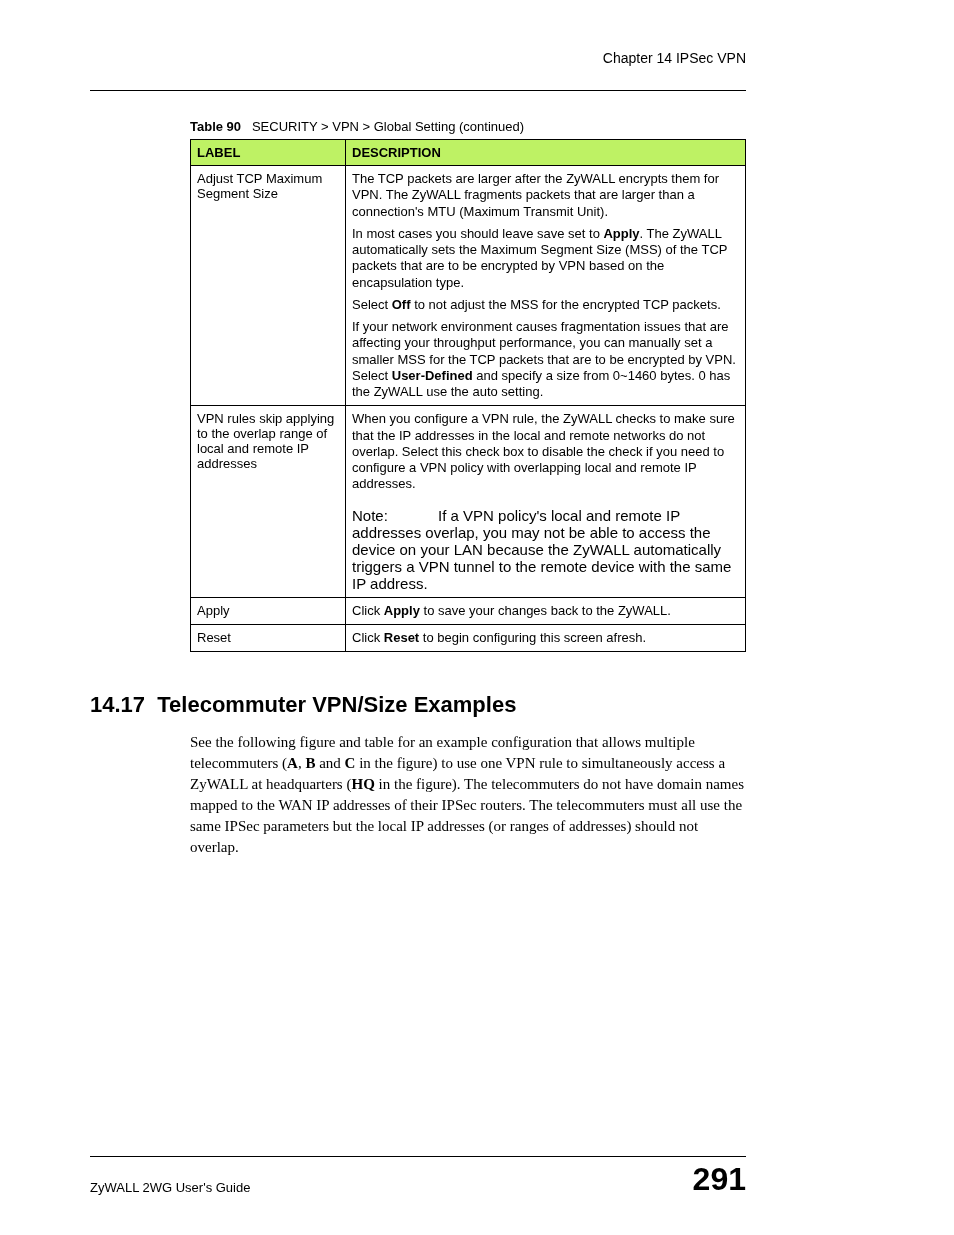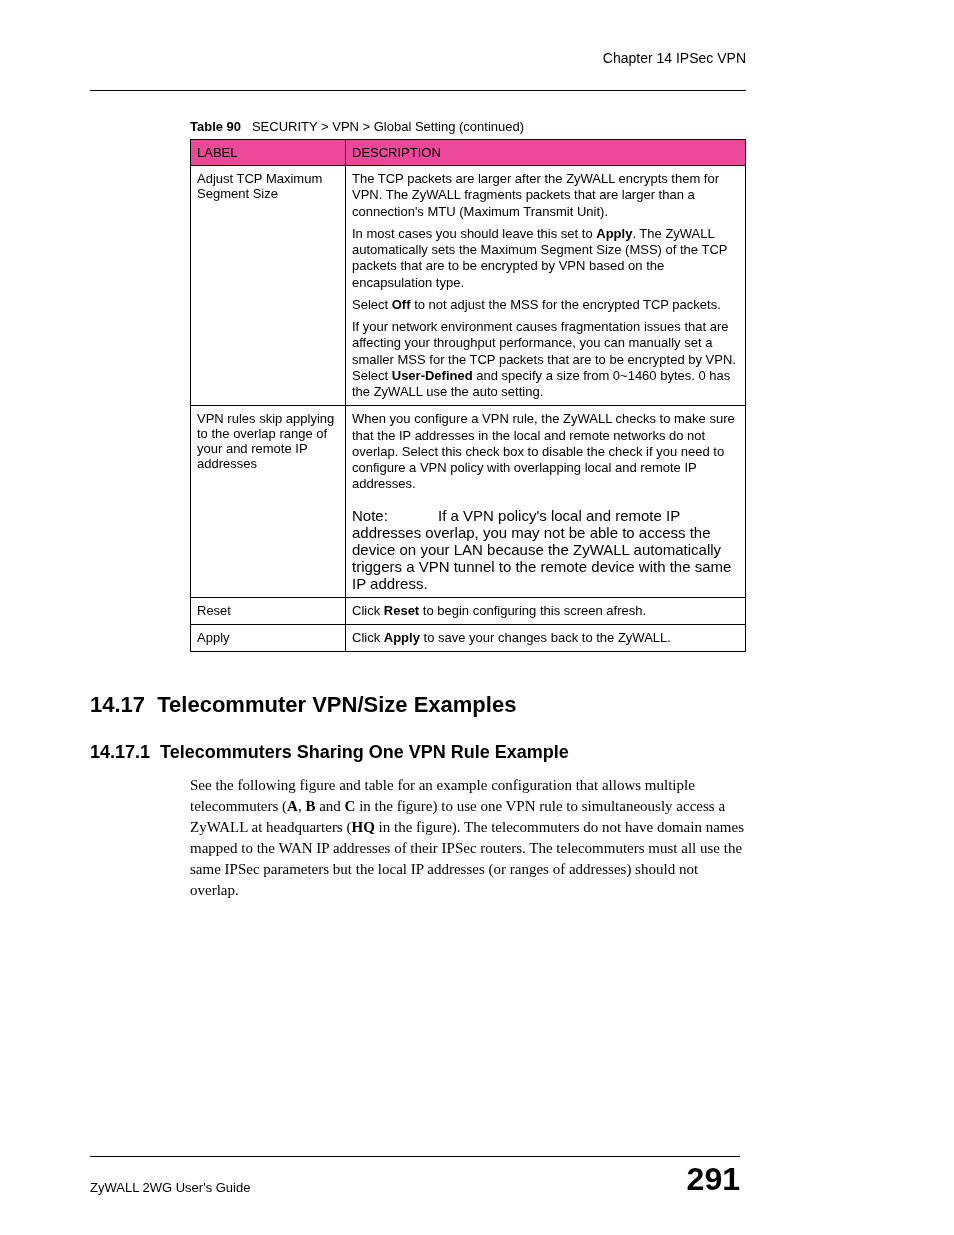--- a/index.html
+++ b/index.html
@@ -39,22 +39,22 @@
     margin-left: 100px;
     font-size: 13px;
   }
   table.desc th, table.desc td {
     border: 1.5px solid #000;
     padding: 5px 6px;
     vertical-align: top;
     text-align: left;
   }
   table.desc th {
-    background: #ec4899;
-    font-weight: normal;
+    background: #bef264;
+    font-weight: bold;
     text-transform: uppercase;
   }
   table.desc th.col-label { width: 155px; }
   td.desc-cell p { margin: 0 0 6px 0; line-height: 1.25; }
   td.desc-cell p:last-child { margin-bottom: 0; }
   td.desc-cell .note {
     margin-top: 14px;
     font-size: 15px;
     font-family: Arial, sans-serif;
   }
@@ -75,21 +75,21 @@
   p.body {
     font-family: Georgia, "Times New Roman", serif;
     font-size: 15px;
     line-height: 1.4;
     margin: 0 0 14px 100px;
   }
   .footer {
     position: absolute;
     bottom: 40px;
     left: 90px;
-    right: 96px;
+    right: 90px;
     border-top: 1.5px solid #000;
     padding-top: 6px;
     display: flex;
     justify-content: space-between;
     align-items: flex-end;
   }
   .footer .guide {
     font-size: 13px;
   }
   .footer .pagenum {
@@ -115,56 +115,53 @@
       <tr>
         <th class="col-label">LABEL</th>
         <th>DESCRIPTION</th>
       </tr>
     </thead>
     <tbody>
       <tr>
         <td>Adjust TCP Maximum Segment Size</td>
         <td class="desc-cell">
           <p>The TCP packets are larger after the ZyWALL encrypts them for VPN. The ZyWALL fragments packets that are larger than a connection's MTU (Maximum Transmit Unit).</p>
-          <p><span>In most cases you should leave this set to </span><b>Apply</b><span>. The ZyWALL automatically sets the Maximum Segment Size (MSS) of the TCP packets that are to be encrypted by VPN based on the encapsulation type.</span></p>
+          <p><span>In most cases you should leave save set to </span><b>Apply</b><span>. The ZyWALL automatically sets the Maximum Segment Size (MSS) of the TCP packets that are to be encrypted by VPN based on the encapsulation type.</span></p>
           <p><span>Select </span><b>Off</b><span> to not adjust the MSS for the encrypted TCP packets.</span></p>
           <p><span>If your network environment causes fragmentation issues that are affecting your throughput performance, you can manually set a smaller MSS for the TCP packets that are to be encrypted by VPN. Select </span><b>User-Defined</b><span> and specify a size from 0~1460 bytes. 0 has the ZyWALL use the auto setting.</span></p>
         </td>
       </tr>
       <tr>
-        <td>VPN rules skip applying to the overlap range of your and remote IP addresses</td>
+        <td>VPN rules skip applying to the overlap range of local and remote IP addresses</td>
         <td class="desc-cell">
           <p>When you configure a VPN rule, the ZyWALL checks to make sure that the IP addresses in the local and remote networks do not overlap. Select this check box to disable the check if you need to configure a VPN policy with overlapping local and remote IP addresses.</p>
           <div class="note">
             <span>Note: </span><span class="note-body" style="display:inline">If a VPN policy's local and remote IP addresses overlap, you may not be able to access the device on your LAN because the ZyWALL automatically triggers a VPN tunnel to the remote device with the same IP address.</span>
           </div>
         </td>
       </tr>
       <tr>
+        <td>Apply</td>
+        <td class="desc-cell">
+          <p><span>Click </span><b>Apply</b><span> to save your changes back to the ZyWALL.</span></p>
+        </td>
+      </tr>
+      <tr>
         <td>Reset</td>
         <td class="desc-cell">
           <p><span>Click </span><b>Reset</b><span> to begin configuring this screen afresh.</span></p>
-        </td>
-      </tr>
-      <tr>
-        <td>Apply</td>
-        <td class="desc-cell">
-          <p><span>Click </span><b>Apply</b><span> to save your changes back to the ZyWALL.</span></p>
         </td>
       </tr>
     </tbody>
   </table>
 
   <h2 class="section">
     <span>14.17</span>&nbsp;&nbsp;<span>Telecommuter VPN/Size Examples</span>
   </h2>
 
-  <h3 class="subsection">
-    <span>14.17.1</span>&nbsp;&nbsp;<span>Telecommuters Sharing One VPN Rule Example</span>
-  </h3>
   <p class="body">
     <span>See the following figure and table for an example configuration that allows multiple telecommuters (</span><b>A</b><span>, </span><b>B</b><span> and </span><b>C</b><span> in the figure) to use one VPN rule to simultaneously access a ZyWALL at headquarters (</span><b>HQ</b><span> in the figure). The telecommuters do not have domain names mapped to the WAN IP addresses of their IPSec routers. The telecommuters must all use the same IPSec parameters but the local IP addresses (or ranges of addresses) should not overlap.</span>
   </p>
 
   <div class="footer">
     <div class="guide">ZyWALL 2WG User's Guide</div>
     <div class="pagenum">291</div>
   </div>
 
 </div>

